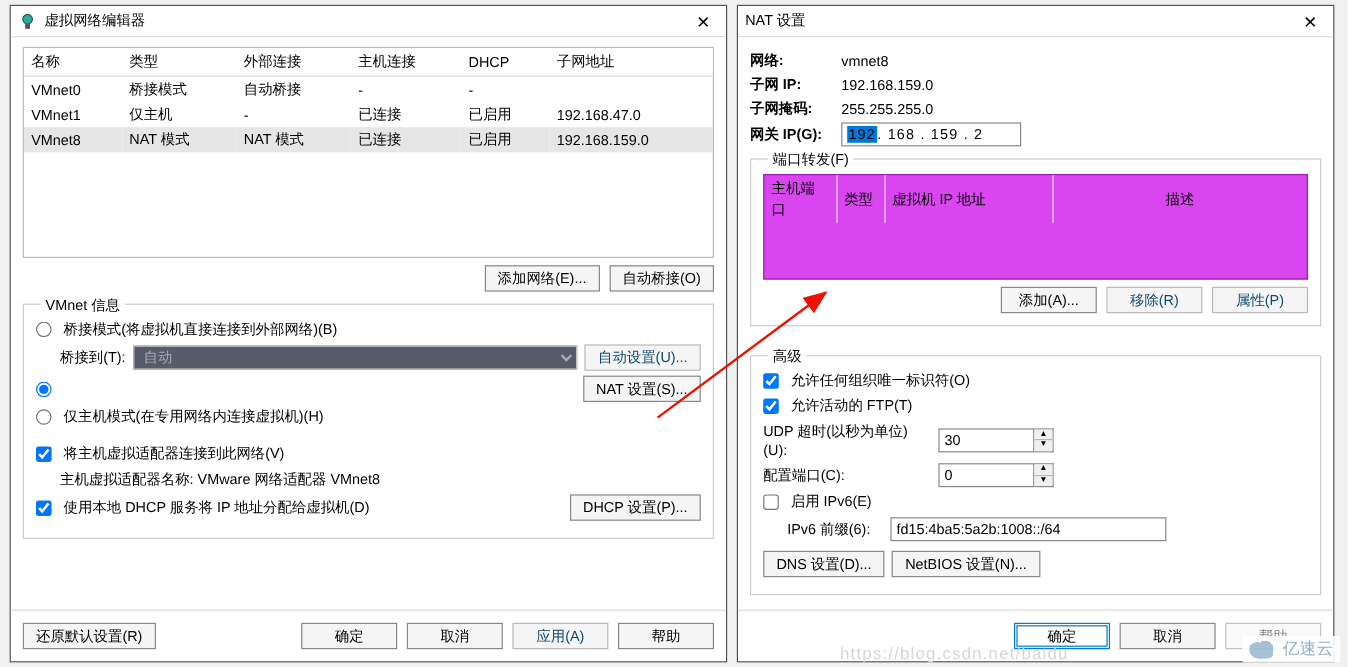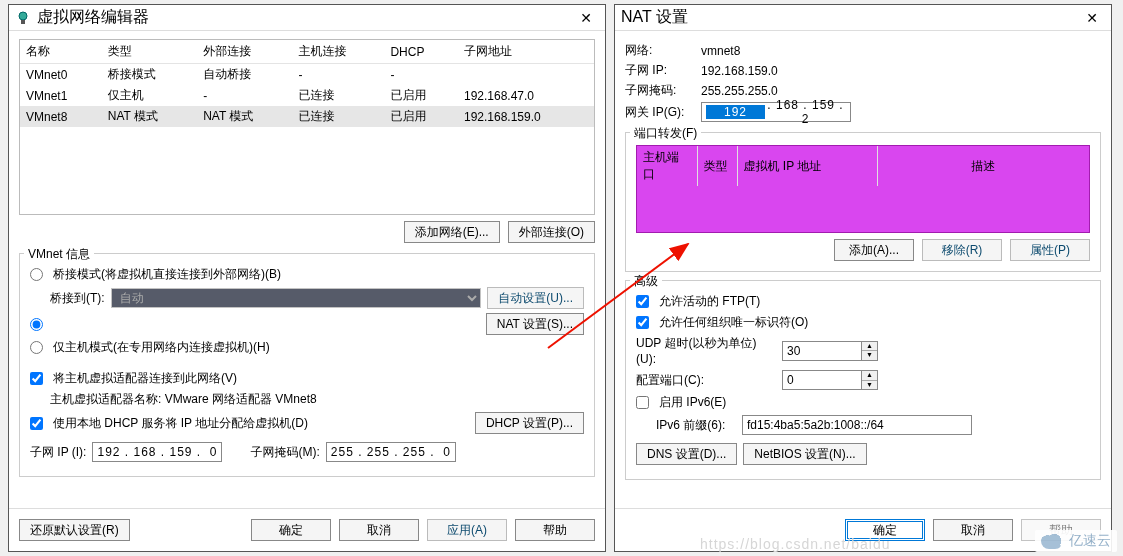--- a/index.html
+++ b/index.html
@@ -19,21 +19,21 @@
     display: flex;
     flex-direction: column;
   }
   .titlebar {
     height: 26px;
     display: flex;
     align-items: center;
     padding: 0 6px;
     border-bottom: 1px solid #ddd;
   }
-  .titlebar .title { flex: 1; font-size: 16px; }
+  .titlebar .title { flex: 1; font-size: 12px; }
   .titlebar .app-icon {
     width: 16px; height: 16px; margin-right: 6px;
     display: inline-flex; align-items: center; justify-content: center;
   }
   .close-btn {
     width: 26px; height: 20px;
     display: flex; align-items: center; justify-content: center;
     font-size: 14px; cursor: pointer;
   }
   .content { flex: 1; padding: 8px 10px; overflow: hidden; }
@@ -64,21 +64,21 @@
     font-size: 12px; padding: 0 10px;
     cursor: pointer;
   }
   .btn:disabled { color: #0c4a6e; border-color: #bbb; cursor: default; }
 
   .groupbox {
     border: 1px solid #ccc; padding: 8px 10px 10px 10px;
     margin-bottom: 8px; position: relative;
   }
   .groupbox > .legend {
-    position: absolute; top: -8px; left: 4px;
+    position: absolute; top: -8px; left: 14px;
     background: #fff; padding: 0 4px; font-size: 12px;
   }
   .row { display: flex; align-items: center; gap: 6px; margin: 4px 0; }
   .row.indent { margin-left: 20px; }
   input[type=radio], input[type=checkbox] { margin-right: 4px; }
   label { cursor: default; }
   select {
     height: 20px; border: 1px solid #aaa; background: #fff;
     font-size: 12px; padding: 0 4px;
   }
@@ -94,21 +94,21 @@
   .sidebtn { min-width: 96px; }
   .bottomrow {
     display: flex; align-items: center; gap: 8px;
     padding: 10px 10px; border-top: 1px solid #ddd;
   }
   .bottomrow .spacer { flex: 1; }
 
   
   #win-right { left: 614px; top: 4px; width: 498px; height: 548px; }
   .kv { display: flex; align-items: center; gap: 6px; margin: 3px 0; font-size: 12px; }
-  .kv .k { width: 70px; }
+  .kv .k { width: 70px; font-weight: bold; }
   .port-table {
     border: 1px solid #a21caf; width: 100%; height: 88px;
     background: #d946ef; margin-top: 4px;
   }
   .port-table table { width: 100%; border-collapse: collapse; font-size: 12px; }
   .port-table th {
     text-align: left; padding: 3px 6px; font-weight: normal;
     border-right: 1px solid #e0e0e0;
   }
   .port-table th:last-child { border-right: none; text-align: center; }
@@ -124,21 +124,21 @@
     display: flex; align-items: center; justify-content: center;
     background: #f0f0f0; cursor: pointer;
   }
   .spin .sbtn:first-child { border-bottom: 1px solid #aaa; }
 
   .btn.primary { border: 1px solid #0078d7; color: #000; background: #fff; outline: 1px solid #0078d7; outline-offset: -3px; }
 
   
   .arrow-svg { position: absolute; left: 0; top: 0; width: 1123px; height: 556px; pointer-events: none; }
 
-  .sel-hl { background: #0078d7; color: #ffffff; padding: 0 18px; }
+  .sel-hl { background: #0078d7; color: #000000; padding: 0 1px; }
 
   .watermark {
     position: absolute; right: 6px; bottom: 4px;
     display: flex; align-items: center; gap: 6px;
     color: #8aa9c4; font-size: 14px; opacity: 0.9;
     background: #fff; padding: 2px 6px; border-radius: 2px;
   }
   .watermark .cloud {
     width: 22px; height: 16px;
     background: radial-gradient(circle at 30% 60%, #9dbad3 40%, transparent 41%),
@@ -201,21 +201,21 @@
             <td>NAT 模式</td>
             <td>已连接</td>
             <td>已启用</td>
             <td>192.168.159.0</td>
           </tr>
         </tbody>
       </table>
     </div>
     <div class="btnrow">
       <button class="btn">添加网络(E)...</button>
-      <button class="btn">外部连接(O)</button>
+      <button class="btn">自动桥接(O)</button>
     </div>
 
     <div class="groupbox">
       <span class="legend">VMnet 信息</span>
 
       <div class="row">
         <input type="radio" name="mode" style="">
         <label>桥接模式(将虚拟机直接连接到外部网络)(B)</label>
       </div>
       <div class="row indent">
@@ -246,27 +246,20 @@
       <div class="row indent">
         <label>主机虚拟适配器名称: VMware 网络适配器 VMnet8</label>
       </div>
       <div class="row">
         <input type="checkbox" checked="" style="">
         <label>使用本地 DHCP 服务将 IP 地址分配给虚拟机(D)</label>
         <span style="flex:1"></span>
         <button class="btn sidebtn">DHCP 设置(P)...</button>
       </div>
 
-      <div class="row" style="margin-top:8px">
-        <label>子网 IP (I):</label>
-        <input type="text" class="ip-input" value="192 . 168 . 159 .  0" style="">
-        <span style="width:16px"></span>
-        <label>子网掩码(M):</label>
-        <input type="text" class="ip-input" value="255 . 255 . 255 .  0" style="">
-      </div>
     </div>
   </div>
   <div class="bottomrow">
     <button class="btn">还原默认设置(R)</button>
     <span class="spacer"></span>
     <button class="btn">确定</button>
     <button class="btn">取消</button>
     <button class="btn" disabled="">应用(A)</button>
     <button class="btn">帮助</button>
   </div>
@@ -312,29 +305,29 @@
             </thead>
           </table>
       </div>
       <div class="btnrow" style="margin:6px 0 0 0">
         <button class="btn">添加(A)...</button>
         <button class="btn" disabled="">移除(R)</button>
         <button class="btn" disabled="">属性(P)</button>
       </div>
     </div>
 
-    <div class="groupbox" style="margin-top:8px">
+    <div class="groupbox" style="margin-top:24px">
       <span class="legend">高级</span>
+      <div class="row">
+          <input type="checkbox" checked="" style="">
+          <label>允许任何组织唯一标识符(O)</label>
+        </div>
       <div class="row">
           <input type="checkbox" checked="" style="">
           <label>允许活动的 FTP(T)</label>
-        </div>
-      <div class="row">
-          <input type="checkbox" checked="" style="">
-          <label>允许任何组织唯一标识符(O)</label>
         </div>
       <div class="row">
         <label style="width:140px">UDP 超时(以秒为单位)(U):</label>
         <span class="spin">
           <input type="text" value="30" style="">
           <span class="spinbtns">
               <span class="sbtn">▲</span>
               <span class="sbtn">▼</span>
             </span>
         </span>

